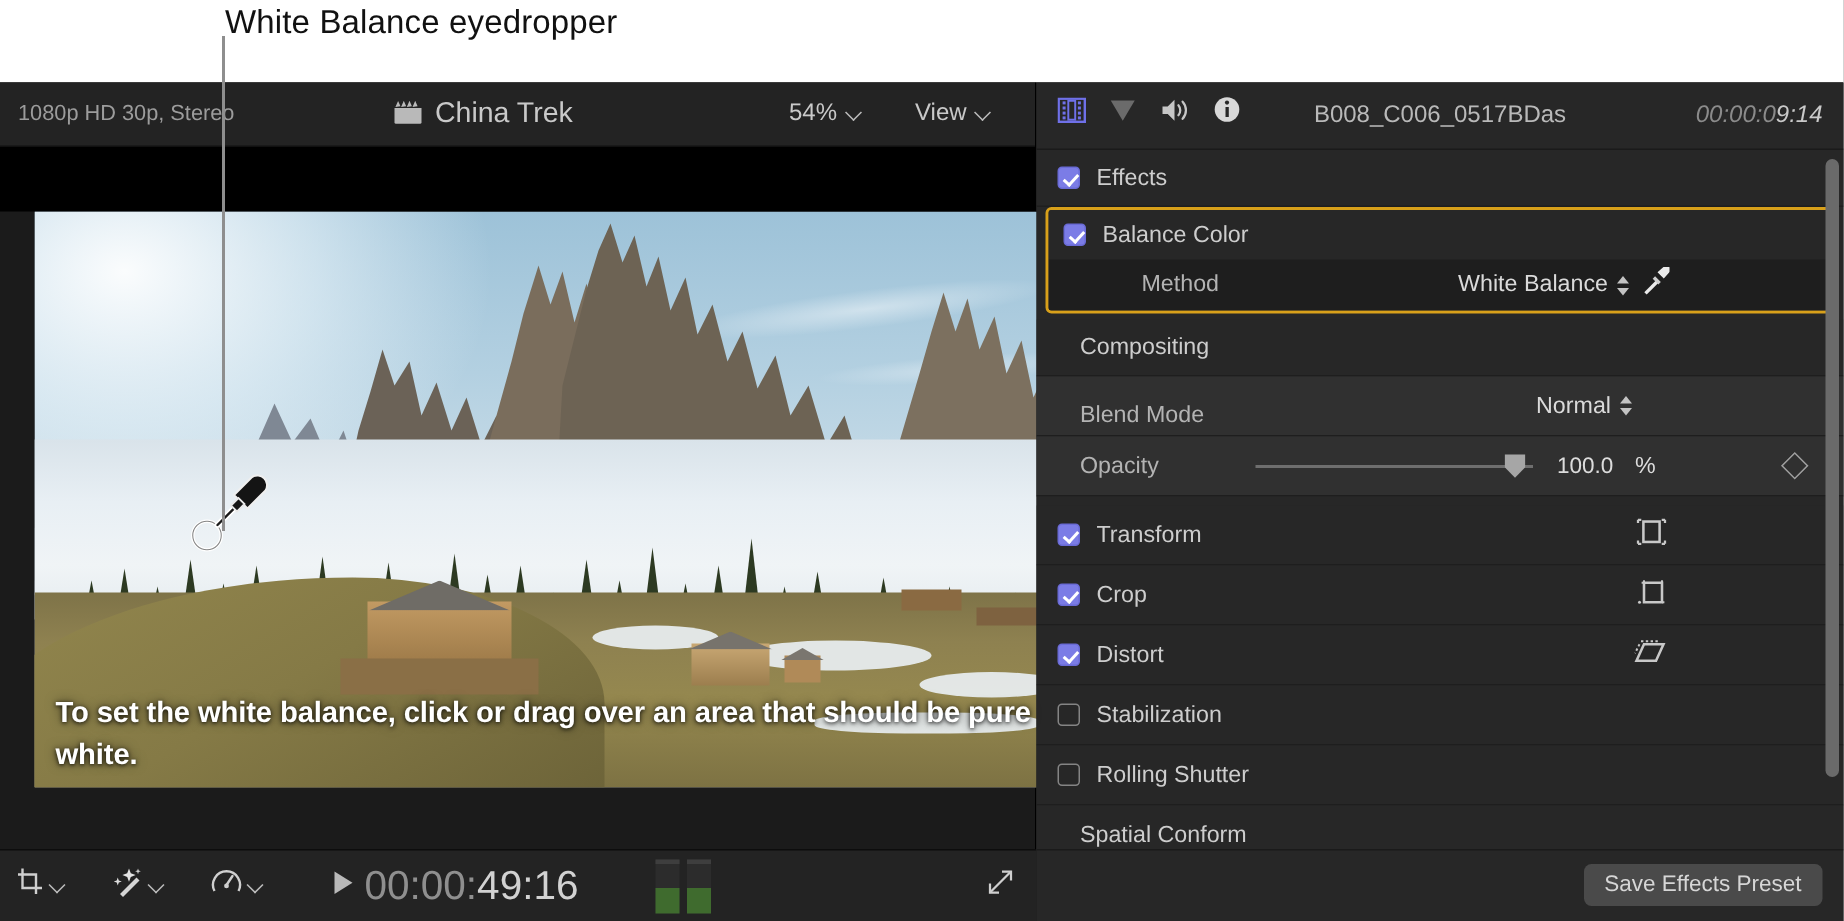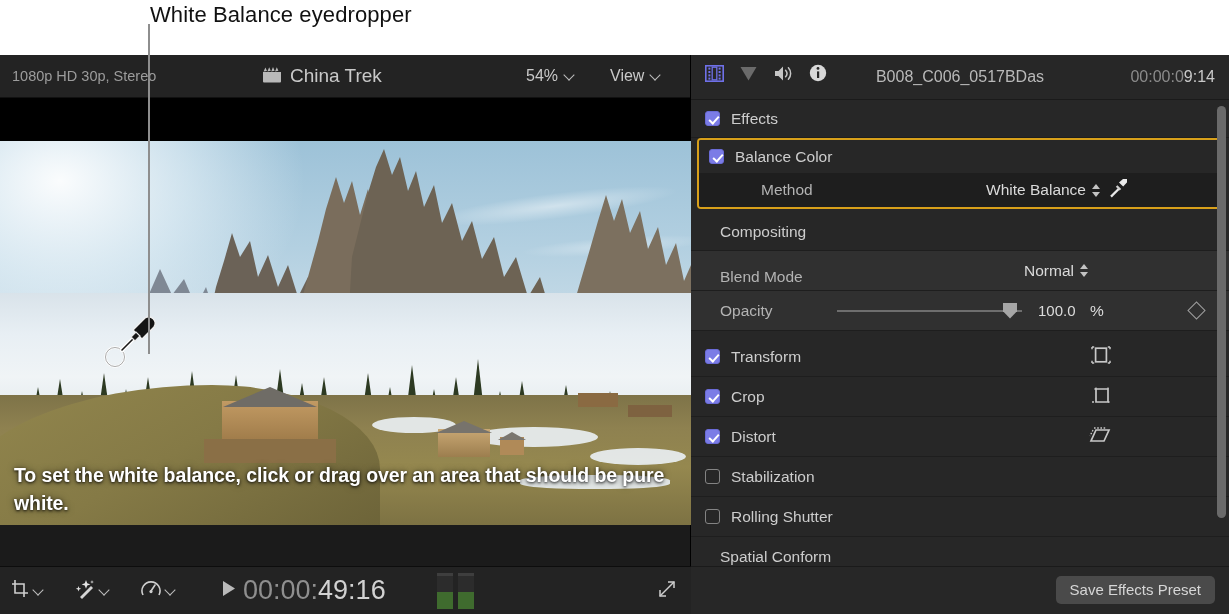--- a/index.html
+++ b/index.html
@@ -128,20 +128,21 @@
     background: #000000;
   }
 
   
   #video-canvas {
     position: relative;
     width: 691px;
     height: 384px;
     overflow: hidden;
     background: #000;
+    margin-left: 23px;
   }
   #sky {
     position: absolute; inset: 0;
     background:
       radial-gradient(ellipse 340px 260px at 60px 40px, rgba(255,255,255,0.95) 0%, rgba(240,248,252,0.55) 38%, rgba(255,255,255,0) 72%),
       linear-gradient(to bottom, #9dc2d8 0%, #b3d0e1 28%, #cfe0ea 55%, #e6eef3 78%, #f2f5f7 100%);
   }
   #sky-wisp1 {
     position:absolute; left:430px; top:52px; width:250px; height:26px;
     background: radial-gradient(ellipse at center, rgba(255,255,255,0.45), rgba(255,255,255,0) 70%);
@@ -308,20 +309,21 @@
     text-align: center;
     color: #b9b9b9;
     font-size: 16px;
     pointer-events: none;
   }
   #clip-duration {
     position: absolute;
     right: 14px; top: 13px;
     color: #8b8b8b;
     font-size: 16px;
+    font-style: italic;
   }
   #clip-duration .bright { color: #c9c9c9; }
 
   #inspector-body {
     position: relative;
     flex: 1;
     overflow: hidden;
     background: #272727;
   }
 
@@ -751,21 +753,21 @@
         <span class="row-label">Effects</span>
       </div>
 
       <div id="balance-group">
         <div class="row section" style="height:33px; background:#272727;">
           <span class="cb on" style="margin-left:10px;"></span>
           <span class="row-label">Balance Color</span>
         </div>
         <div class="row param" style="height:34px;">
           <span class="row-label indent-label" style="margin-left:25px;">Method</span>
-          <span class="value-right" style="right:92px;">
+          <span class="value-right" style="right:106px;">
             <span>White Balance</span>
             <span class="updown"></span>
             <span style="margin-left:1px;">
               <svg width="19" height="19" viewBox="0 0 19 19">
                 <path d="M11 3.5 L15.2 -0.2 a2.6 2.6 0 0 1 3.7 3.7 L15.2 7.6 Z" fill="#eaeaea"></path>
                 <path d="M2.2 16.8 L10.6 8.4 L12.2 10 L3.8 18.4 Z" fill="#eaeaea"></path>
                 <path d="M9.4 6.2 L13.2 10 L11.6 11.6 L7.8 7.8 Z" fill="#cfcfcf"></path>
               </svg>
             </span>
           </span>

